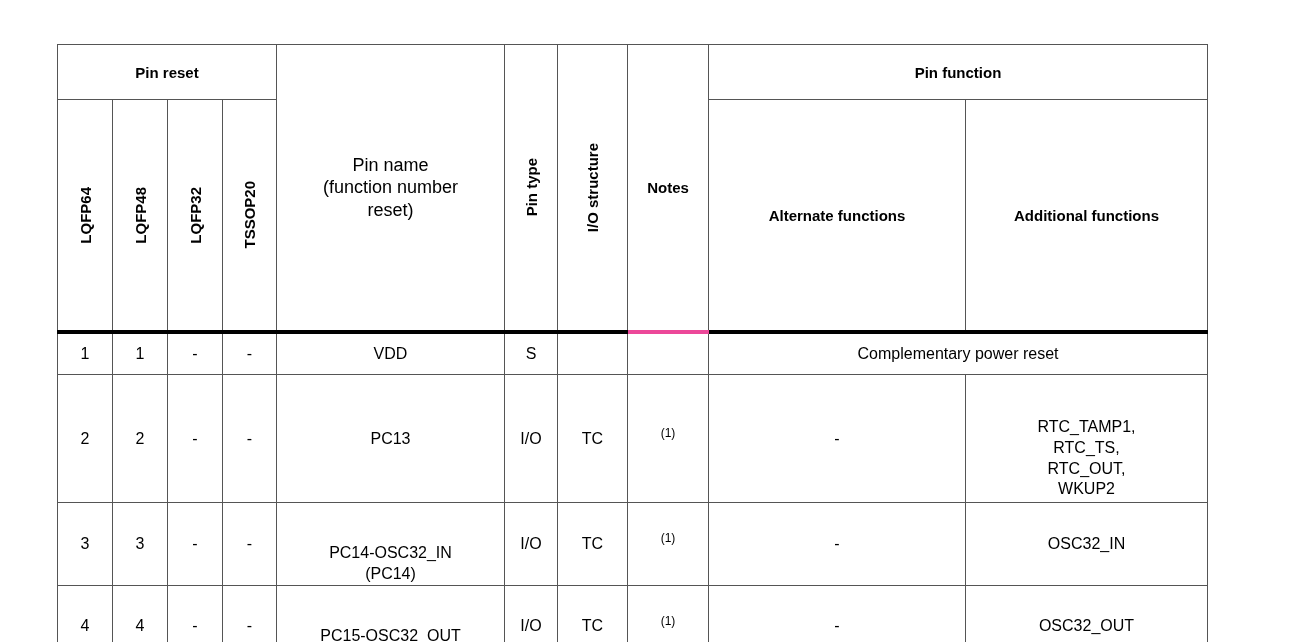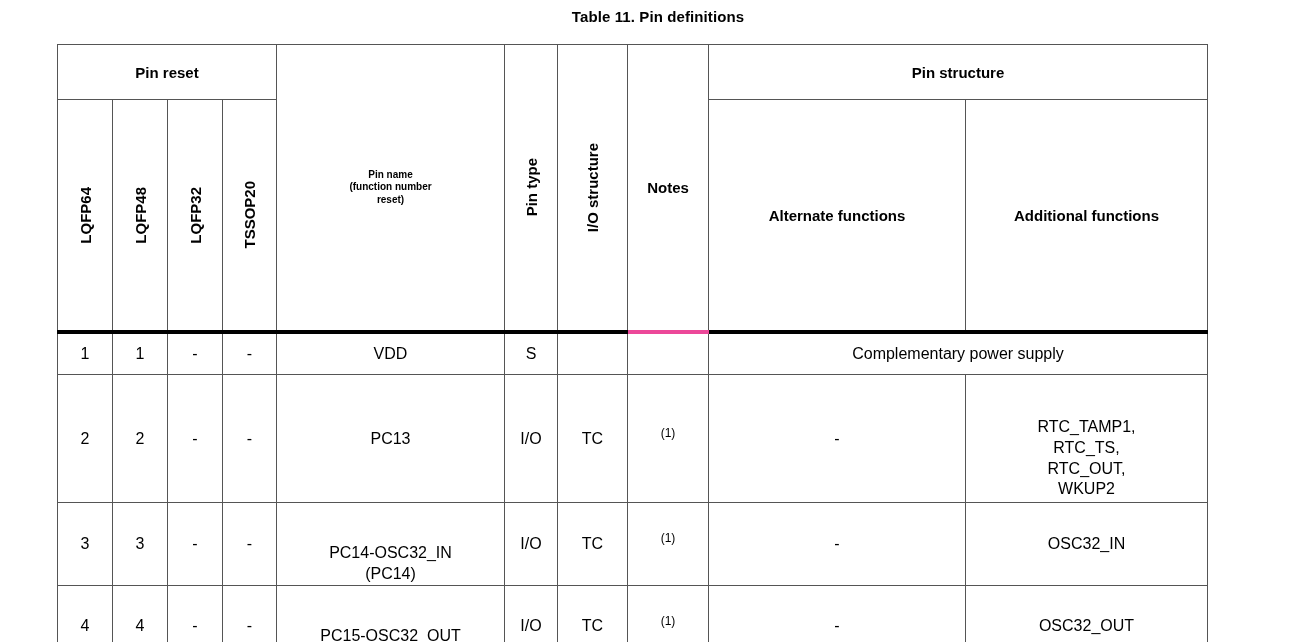--- a/index.html
+++ b/index.html
@@ -71,22 +71,22 @@
     writing-mode: vertical-rl;
     transform: rotate(180deg);
     white-space: nowrap;
     font-weight: bold;
     font-size: 15px;
     margin: 0 auto;
   }
 
   .hdr-stack {
     line-height: 1.25;
-    font-weight: bold;
-    font-size: 10px;
+    font-weight: normal;
+    font-size: 18px;
   }
 
   
   tr.sub-row th { border-bottom: 4px solid #000; }
   tr.group-row th.pinnum-group { border-bottom: 1px solid #555; }
 
   td.body-cell {
     font-size: 16px;
     line-height: 1.25;
   }
@@ -106,21 +106,20 @@
   tr.r3 td { height: 72px; }
   tr.r4 td { height: 72px; }
 
   .multi { line-height: 1.3; margin-top: 40px; }
 </style>
 </head>
 <body>
 
 <div class="page">
 
-  <div class="table-caption">Table 11. Pin definitions</div>
 
   <table class="pin-table">
     <colgroup>
       <col style="width:55px">
         <col style="width:55px">
         <col style="width:55px">
         <col style="width:54px">
       <col style="width:228px">
       <col style="width:53px">
         <col style="width:70px">
@@ -138,21 +137,21 @@
             <div>reset)</div>
           </div>
         </th>
         <th class="hdr" rowspan="2" style="border-bottom:4px solid #000;">
           <span class="rot">Pin type</span>
         </th>
         <th class="hdr" rowspan="2" style="border-bottom:4px solid #000;">
           <span class="rot">I/O structure</span>
         </th>
         <th class="hdr" rowspan="2" style="border-bottom:4px solid #ec4899;">Notes</th>
-        <th class="hdr" colspan="2">Pin structure</th>
+        <th class="hdr" colspan="2">Pin function</th>
       </tr>
       <tr class="sub-row">
         <th class="hdr">
           <span class="rot">LQFP64</span>
         </th>
         <th class="hdr">
           <span class="rot">LQFP48</span>
         </th>
         <th class="hdr">
           <span class="rot">LQFP32</span>
@@ -168,21 +167,21 @@
 
       <tr class="r1">
         <td class="body-cell">1</td>
         <td class="body-cell">1</td>
         <td class="body-cell">-</td>
         <td class="body-cell">-</td>
         <td class="body-cell">VDD</td>
         <td class="body-cell">S</td>
         <td class="body-cell"></td>
         <td class="body-cell notes-cell"></td>
-        <td class="body-cell" colspan="2">Complementary power supply</td>
+        <td class="body-cell" colspan="2">Complementary power reset</td>
       </tr>
 
       <tr class="r2">
         <td class="body-cell">2</td>
         <td class="body-cell">2</td>
         <td class="body-cell">-</td>
         <td class="body-cell">-</td>
         <td class="body-cell">PC13</td>
         <td class="body-cell">I/O</td>
         <td class="body-cell">TC</td>

